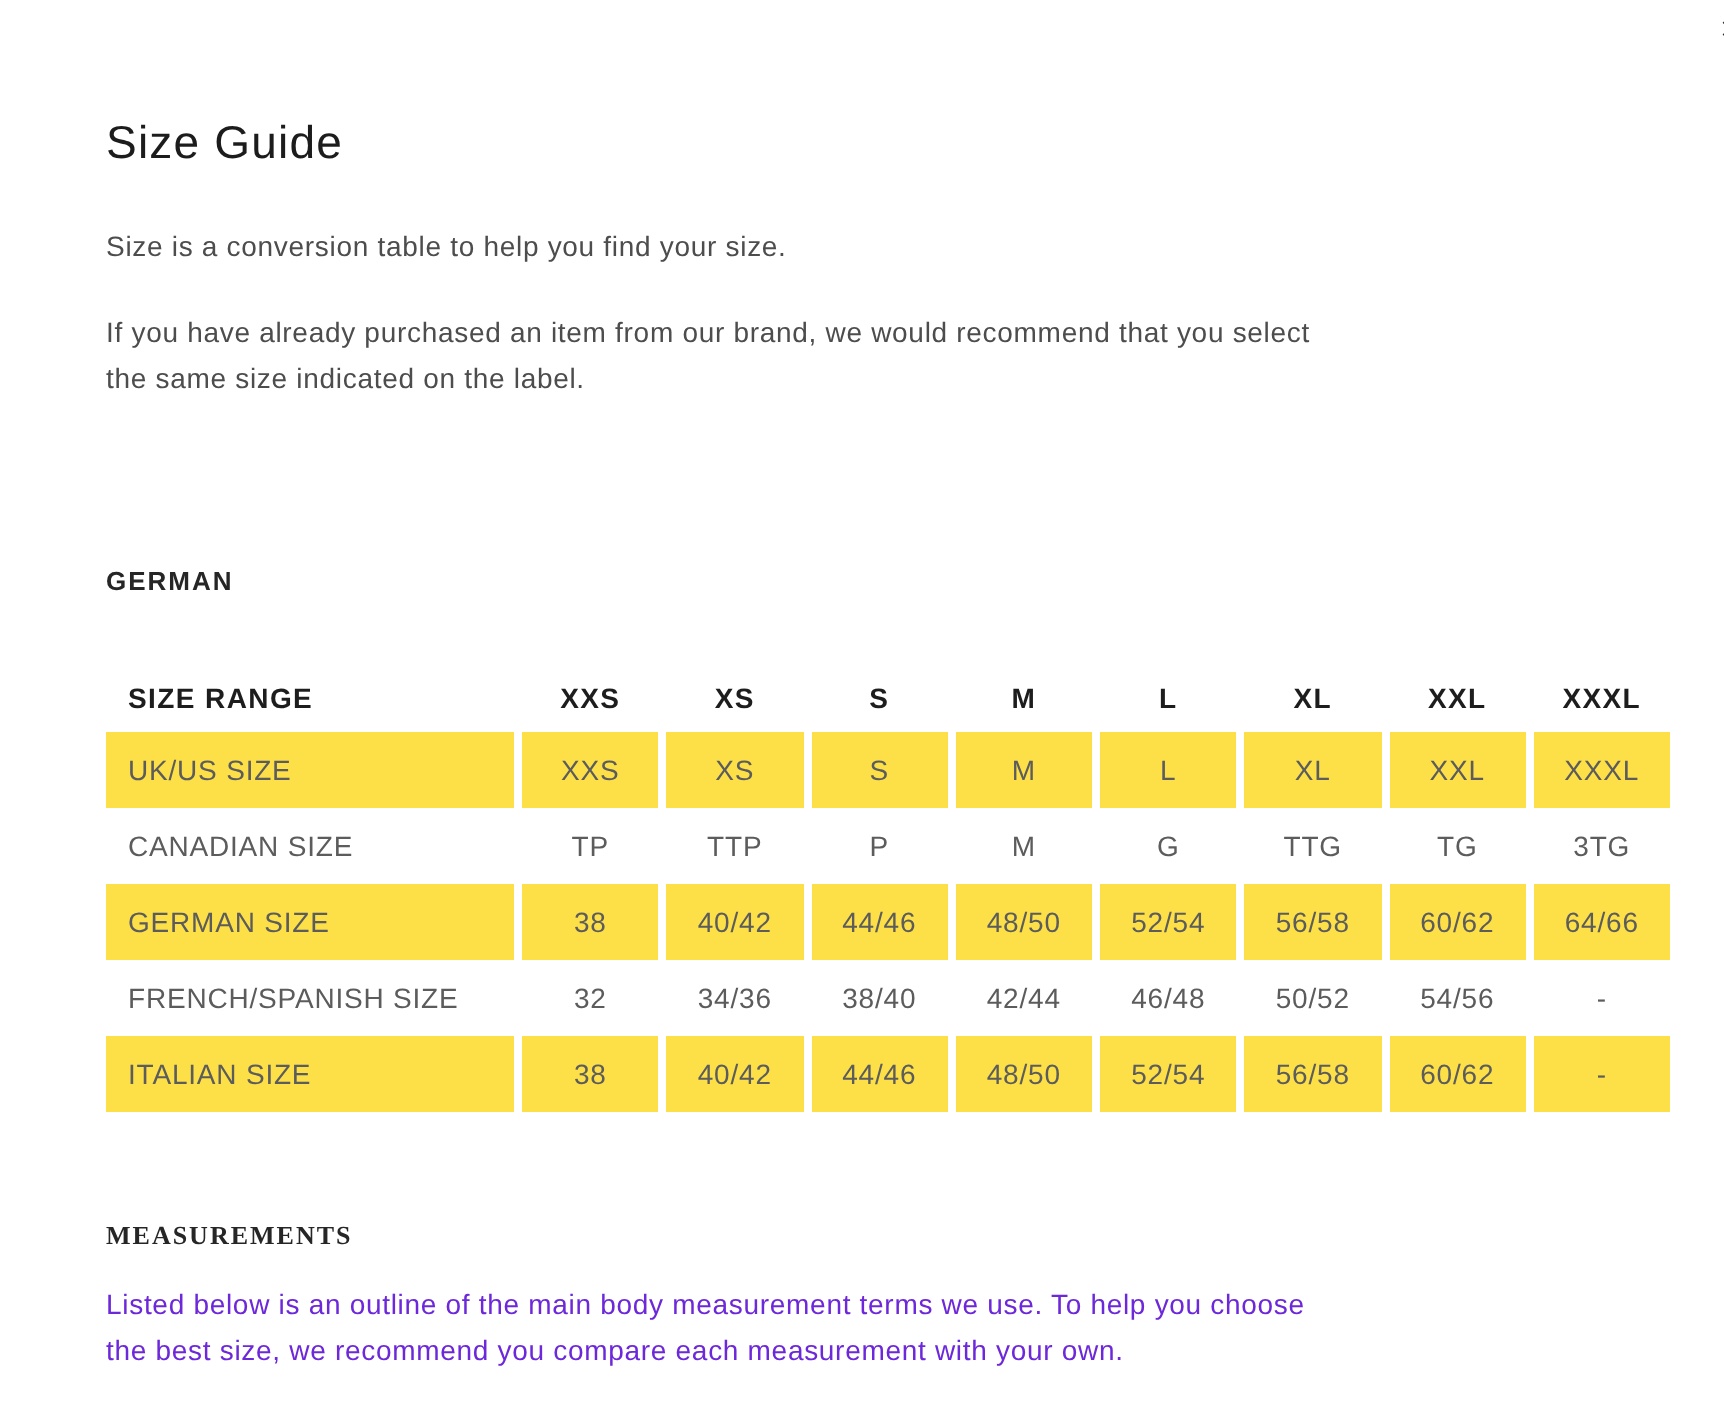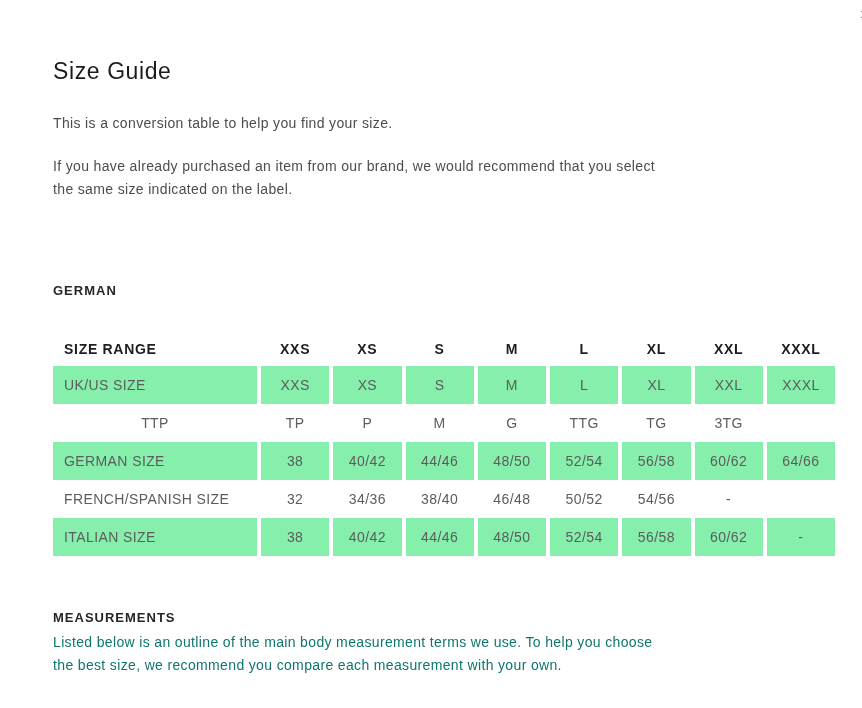--- a/index.html
+++ b/index.html
@@ -68,51 +68,51 @@
   .trow.header-row { height:34px; }
   .cell {
     display:flex;
     align-items:center;
     justify-content:center;
     font-size:14px;
     letter-spacing:0.4px;
     color:#5c5c5c;
     white-space:nowrap;
   }
-  .trow.shaded .cell { background:#86efac; }
+  .trow.shaded .cell { background:#fde047; }
   .cell.label {
     justify-content:flex-start;
     padding-left:11px;
   }
   .header-row .cell {
     background:none;
     color:#1d1d1d;
     font-weight:bold;
     letter-spacing:0.7px;
   }
-  .measurements-heading { margin-top:54px; }
+  .measurements-heading { margin-top:54px;font-family:Liberation Serif, serif; }
   .measurements-body {
-    margin-top:6px;
+    margin-top:16px;
     font-size:14px;
     letter-spacing:0.35px;
-    color:#0f766e;
+    color:#6d28d9;
     line-height:22.5px;
     max-width:790px;
   }
 </style>
 </head>
 <body>
 
 <span class="close-btn">×</span>
 
 <div class="page">
 
   <h1 class="page-title">Size Guide</h1>
 
-  <p class="intro-1">This is a conversion table to help you find your size.</p>
+  <p class="intro-1">Size is a conversion table to help you find your size.</p>
 
   <p class="intro-2">If you have already purchased an item from our brand, we would recommend that you select the same size indicated on the label.</p>
 
   <div class="section-heading apparel-heading">GERMAN</div>
 
   <div class="size-table">
     <div class="trow header-row">
         <div class="cell label">SIZE RANGE</div>
         <div class="cell">XXS</div>
         <div class="cell">XS</div>
@@ -129,22 +129,23 @@
           <div class="cell">XXS</div>
           <div class="cell">XS</div>
           <div class="cell">S</div>
           <div class="cell">M</div>
           <div class="cell">L</div>
           <div class="cell">XL</div>
           <div class="cell">XXL</div>
           <div class="cell">XXXL</div>
         </div>
         <div class="trow">
+          <div class="cell label">CANADIAN SIZE</div>
+          <div class="cell">TP</div>
           <div class="cell">TTP</div>
-          <div class="cell">TP</div>
           <div class="cell">P</div>
           <div class="cell">M</div>
           <div class="cell">G</div>
           <div class="cell">TTG</div>
           <div class="cell">TG</div>
           <div class="cell">3TG</div>
         </div>
         <div class="trow shaded">
           <div class="cell label">GERMAN SIZE</div>
           <div class="cell">38</div>
@@ -154,20 +155,21 @@
           <div class="cell">52/54</div>
           <div class="cell">56/58</div>
           <div class="cell">60/62</div>
           <div class="cell">64/66</div>
         </div>
         <div class="trow">
           <div class="cell label">FRENCH/SPANISH SIZE</div>
           <div class="cell">32</div>
           <div class="cell">34/36</div>
           <div class="cell">38/40</div>
+          <div class="cell">42/44</div>
           <div class="cell">46/48</div>
           <div class="cell">50/52</div>
           <div class="cell">54/56</div>
           <div class="cell">-</div>
         </div>
         <div class="trow shaded">
           <div class="cell label">ITALIAN SIZE</div>
           <div class="cell">38</div>
           <div class="cell">40/42</div>
           <div class="cell">44/46</div>

